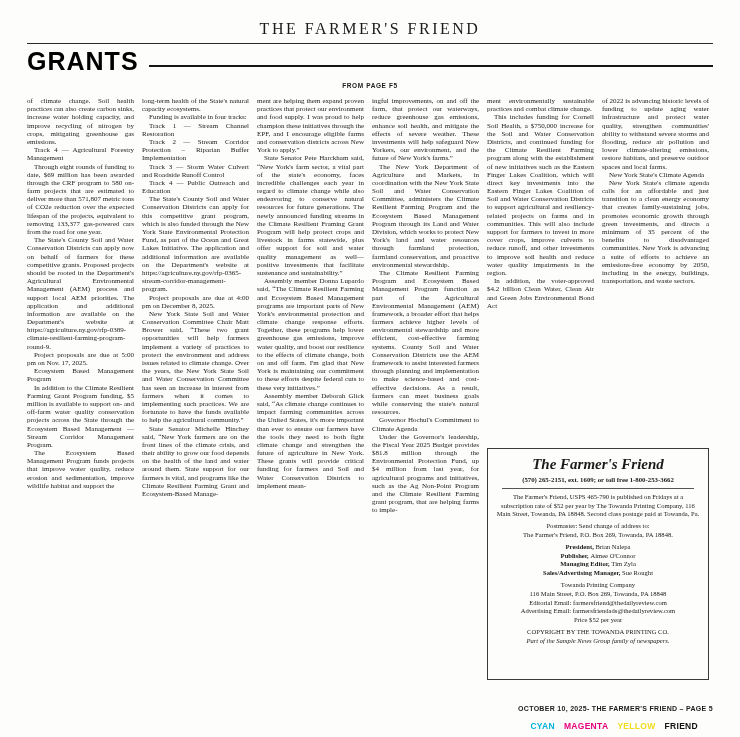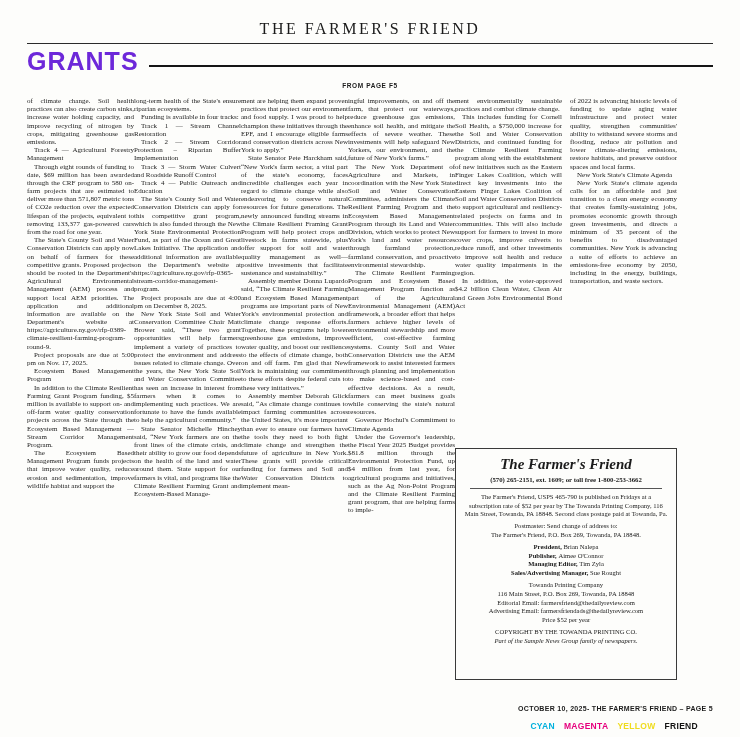--- a/index.html
+++ b/index.html
@@ -21,31 +21,31 @@
     letter-spacing:2.5px;
     font-weight:normal;
     padding-bottom:5px;
     border-bottom:1px solid #2a2a2a;
   }
   
   .headline-row { display:flex; margin-top:5px; height:26px; }
   .headline {
     font-family:"Liberation Sans","DejaVu Sans",sans-serif;
     font-weight:bold; font-size:25px; line-height:24px;
-    letter-spacing:1px; color:#6d28d9;
+    letter-spacing:1px; color:#000000;
   }
   .headline-rule { flex:1; height:0; border-top:2px solid #151515; margin-top:16px; margin-left:10px; }
   .continuation {
     text-align:center;
     font-family:"Liberation Sans","DejaVu Sans",sans-serif;
     font-weight:bold; font-size:6.5px; letter-spacing:0.6px;
     margin:7px 0 8px 0;
   }
   
-  .columns { display:flex; gap:0; height:600px; }
+  .columns { display:flex; gap:8px; height:600px; }
   .col {
     width:107px; height:600px; overflow:hidden;
     text-align:justify;
     font-size:7px; line-height:1.17;
   }
   .col p { text-indent:7px; margin:0; hyphens:auto; }
   .col p.noindent { text-indent:0; }
   .right-region { width:222px; display:flex; flex-direction:column; }
   .right-cols { display:flex; gap:8px; height:346px; }
   .right-cols .col { height:346px; }
@@ -106,21 +106,21 @@
         <p class="noindent">of climate change. Soil health practices can also create carbon sinks, increase water holding capacity, and improve recycling of nitrogen by crops, mitigating greenhouse gas emissions.</p>
         <p>Track 4 — Agricultural Forestry Management</p>
         <p>Through eight rounds of funding to date, $69 million has been awarded through the CRF program to 580 on-farm projects that are estimated to deliver more than 571,807 metric tons of CO2e reduction over the expected lifespan of the projects, equivalent to removing 133,377 gas-powered cars from the road for one year.</p>
         <p>The State's County Soil and Water Conservation Districts can apply now on behalf of farmers for these competitive grants. Proposed projects should be rooted in the Department's Agricultural Environmental Management (AEM) process and support local AEM priorities. The application and additional information are available on the Department's website at https://agriculture.ny.gov/rfp-0389-climate-resilient-farming-program-round-9.</p>
         <p>Project proposals are due at 5:00 pm on Nov. 17, 2025.</p>
         <p>Ecosystem Based Management Program</p>
         <p>In addition to the Climate Resilient Farming Grant Program funding, $5 million is available to support on- and off-farm water quality conservation projects across the State through the Ecosystem Based Management — Stream Corridor Management Program.</p>
         <p>The Ecosystem Based Management Program funds projects that improve water quality, reduce erosion and sedimentation, improve wildlife habitat and support the</p>
       </div>
     <div class="col" id="col-1">
-        <p class="noindent">long-term health of the State's ensure riparian ecosystems.</p>
+        <p class="noindent">long-term health of the State's natural capacity ecosystems.</p>
         <p>Funding is available in four tracks:</p>
         <p>Track 1 — Stream Channel Restoration</p>
         <p>Track 2 — Stream Corridor Protection – Riparian Buffer Implementation</p>
         <p>Track 3 — Storm Water Culvert and Roadside Runoff Control</p>
         <p>Track 4 — Public Outreach and Education</p>
         <p>The State's County Soil and Water Conservation Districts can apply for this competitive grant program, which is also funded through the New York State Environmental Protection Fund, as part of the Ocean and Great Lakes Initiative. The application and additional information are available on the Department's website at https://agriculture.ny.gov/rfp-0365-stream-corridor-management-program.</p>
         <p>Project proposals are due at 4:00 pm on December 8, 2025.</p>
         <p>New York State Soil and Water Conservation Committee Chair Matt Brower said, “These two grant opportunities will help farmers implement a variety of practices to protect the environment and address issues related to climate change. Over the years, the New York State Soil and Water Conservation Committee has seen an increase in interest from farmers when it comes to implementing such practices. We are fortunate to have the funds available to help the agricultural community.”</p>
         <p>State Senator Michelle Hinchey said, “New York farmers are on the front lines of the climate crisis, and their ability to grow our food depends on the health of the land and water around them. State support for our farmers is vital, and programs like the Climate Resilient Farming Grant and Ecosystem-Based Manage-</p>
       </div>

